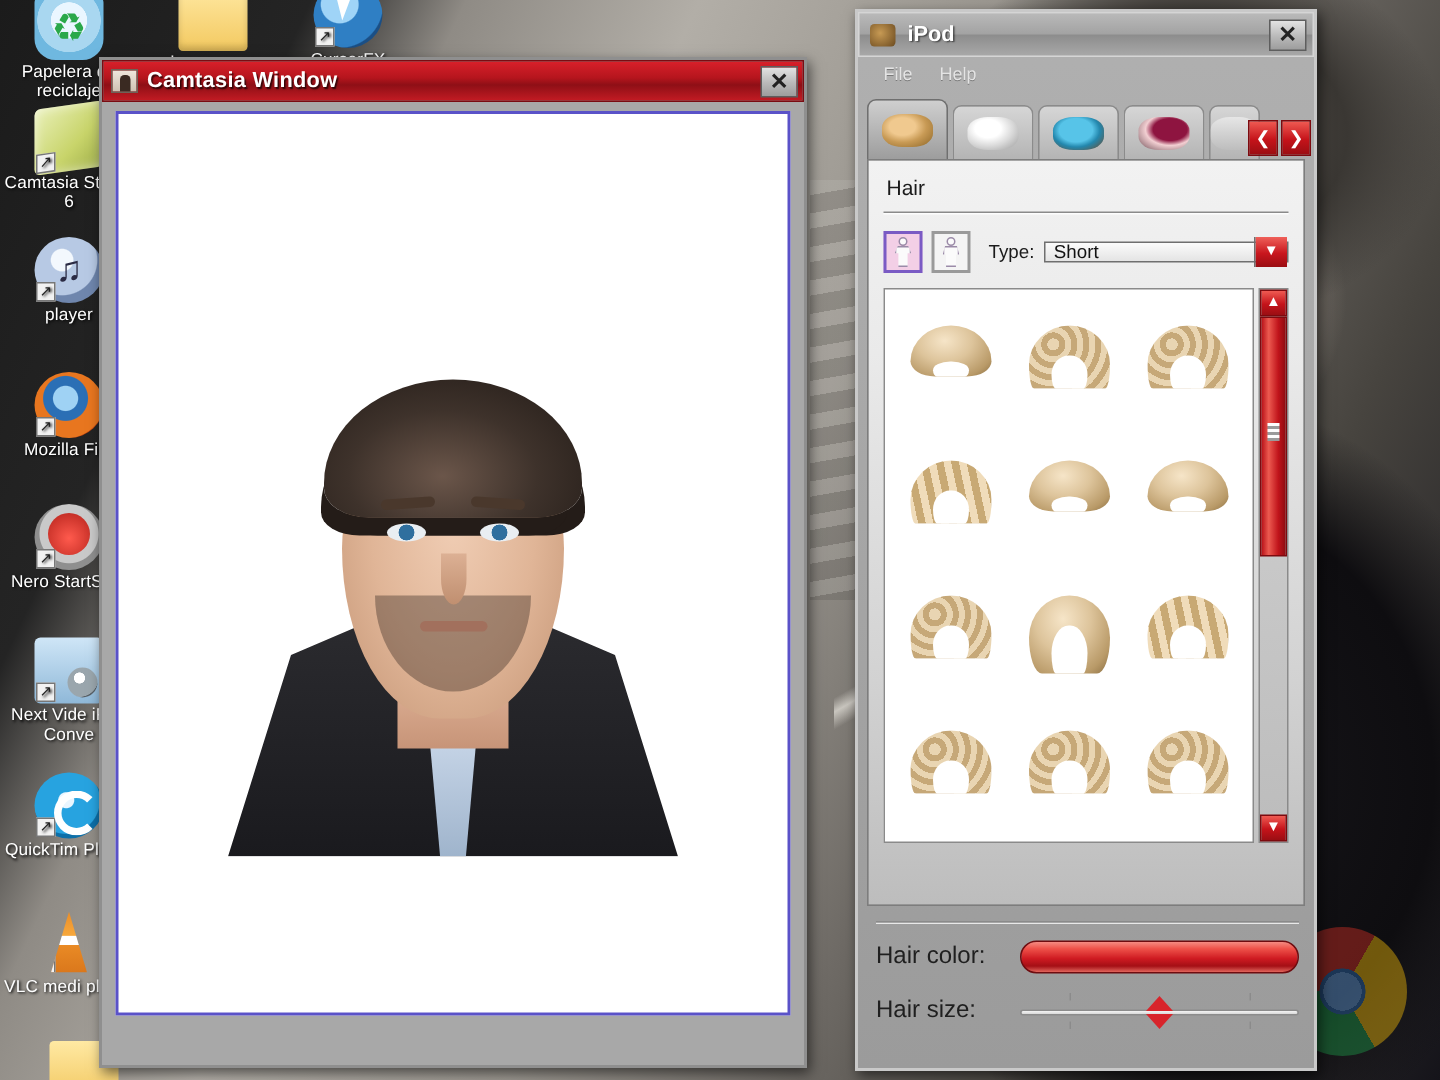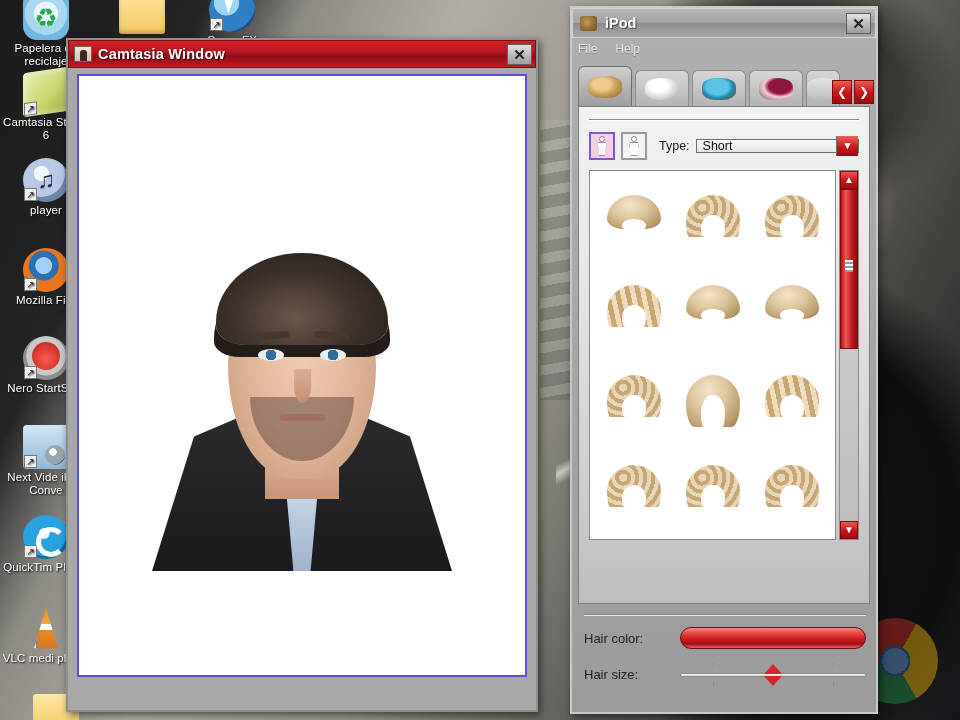--- a/index.html
+++ b/index.html
@@ -198,21 +198,21 @@
     border: 1px solid #d5d5d5;
   }
   .jk-title-icon {
     width: 17px; height: 15px; margin-right: 8px; flex: 0 0 auto;
     background: radial-gradient(circle at 40% 40%, #c79a54, #6b4a1f);
     border-radius: 3px;
   }
   .jk-title-text { flex: 1 1 auto; color: #fff; font-weight: bold; font-size: 14.5px;
     text-shadow: 1px 1px 1px rgba(0,0,0,.55); }
   .jk-menubar { height: 22px; display: flex; align-items: center; gap: 18px;
-    padding: 0 6px; font-size: 12px; color: #e4e4e4; text-shadow: 0 1px 0 rgba(0,0,0,.3); }
+    padding: 0 17px; font-size: 12px; color: #e4e4e4; text-shadow: 0 1px 0 rgba(0,0,0,.3); }
   .jk-menubar span { cursor: default; }
 
   
   .jk-tabs { position: relative; height: 42px; margin: 4px 4px 0 6px; display: flex; align-items: flex-end; }
   .jk-tab {
     width: 54px; height: 36px; margin-right: 3px;
     border: 1px solid #8b8b8b; border-bottom: none;
     border-radius: 6px 6px 0 0;
     background: linear-gradient(#d6d6d6, #b4b4b4);
     display: flex; align-items: center; justify-content: center;
@@ -322,21 +322,21 @@
     background: linear-gradient(90deg, #b81017, #ec5a50 30%, #c0141b 70%, #8e0c11);
     border: 1px solid #7d0a0f; cursor: pointer;
   }
   .sb-grip { position: absolute; left: 4px; right: 4px; top: 70px; height: 12px;
     background: repeating-linear-gradient(#fdfdfd 0 2px, #9a9a9a 2px 4px); }
 
   
   .jk-bottom { margin: 10px 10px 0 12px; }
   .bottom-rule { height: 1px; background: #8a8a8a; box-shadow: 0 1px 0 #e8e8e8; margin-bottom: 12px; }
   .ctrl-row { display: flex; align-items: center; margin-bottom: 13px; }
-  .ctrl-label { width: 96px; flex: 0 0 auto; font-size: 13px; color: #1f1f1f; }
+  .ctrl-label { width: 96px; flex: 0 0 auto; font-size: 16px; color: #1f1f1f; }
   .color-swatch {
     flex: 1 1 auto; height: 22px; border-radius: 11px;
     border: 1px solid #6e0c10;
     background: linear-gradient(#ff8d84 0%, #e8ララ 0%, #f0564c 18%, #cf1a21 52%, #a21016 76%, #e05a52 100%);
     cursor: pointer;
   }
   .color-swatch.hair {
     background: linear-gradient(180deg, #f58b82 0%, #ef524a 22%, #cf1b22 55%, #a40f15 80%, #e2655c 100%);
   }
   .color-swatch.highlites {
@@ -499,20 +499,21 @@
       <div class="jk-tab partial">
         <span class="tabicon ti-plain"></span>
       </div>
       <div class="tab-nav">
         <span class="nav-btn">❮</span>
         <span class="nav-btn">❯</span>
       </div>
     </div>
 
     <div class="jk-panel">
+      <div class="panel-heading">Hair</div>
       <div class="panel-rule"></div>
 
       <div class="row-controls">
         <div class="gender-btn selected">
           <span class="fig">
             <span class="head"></span>
               <span class="body"></span>
           </span>
         </div>
         <div class="gender-btn">

